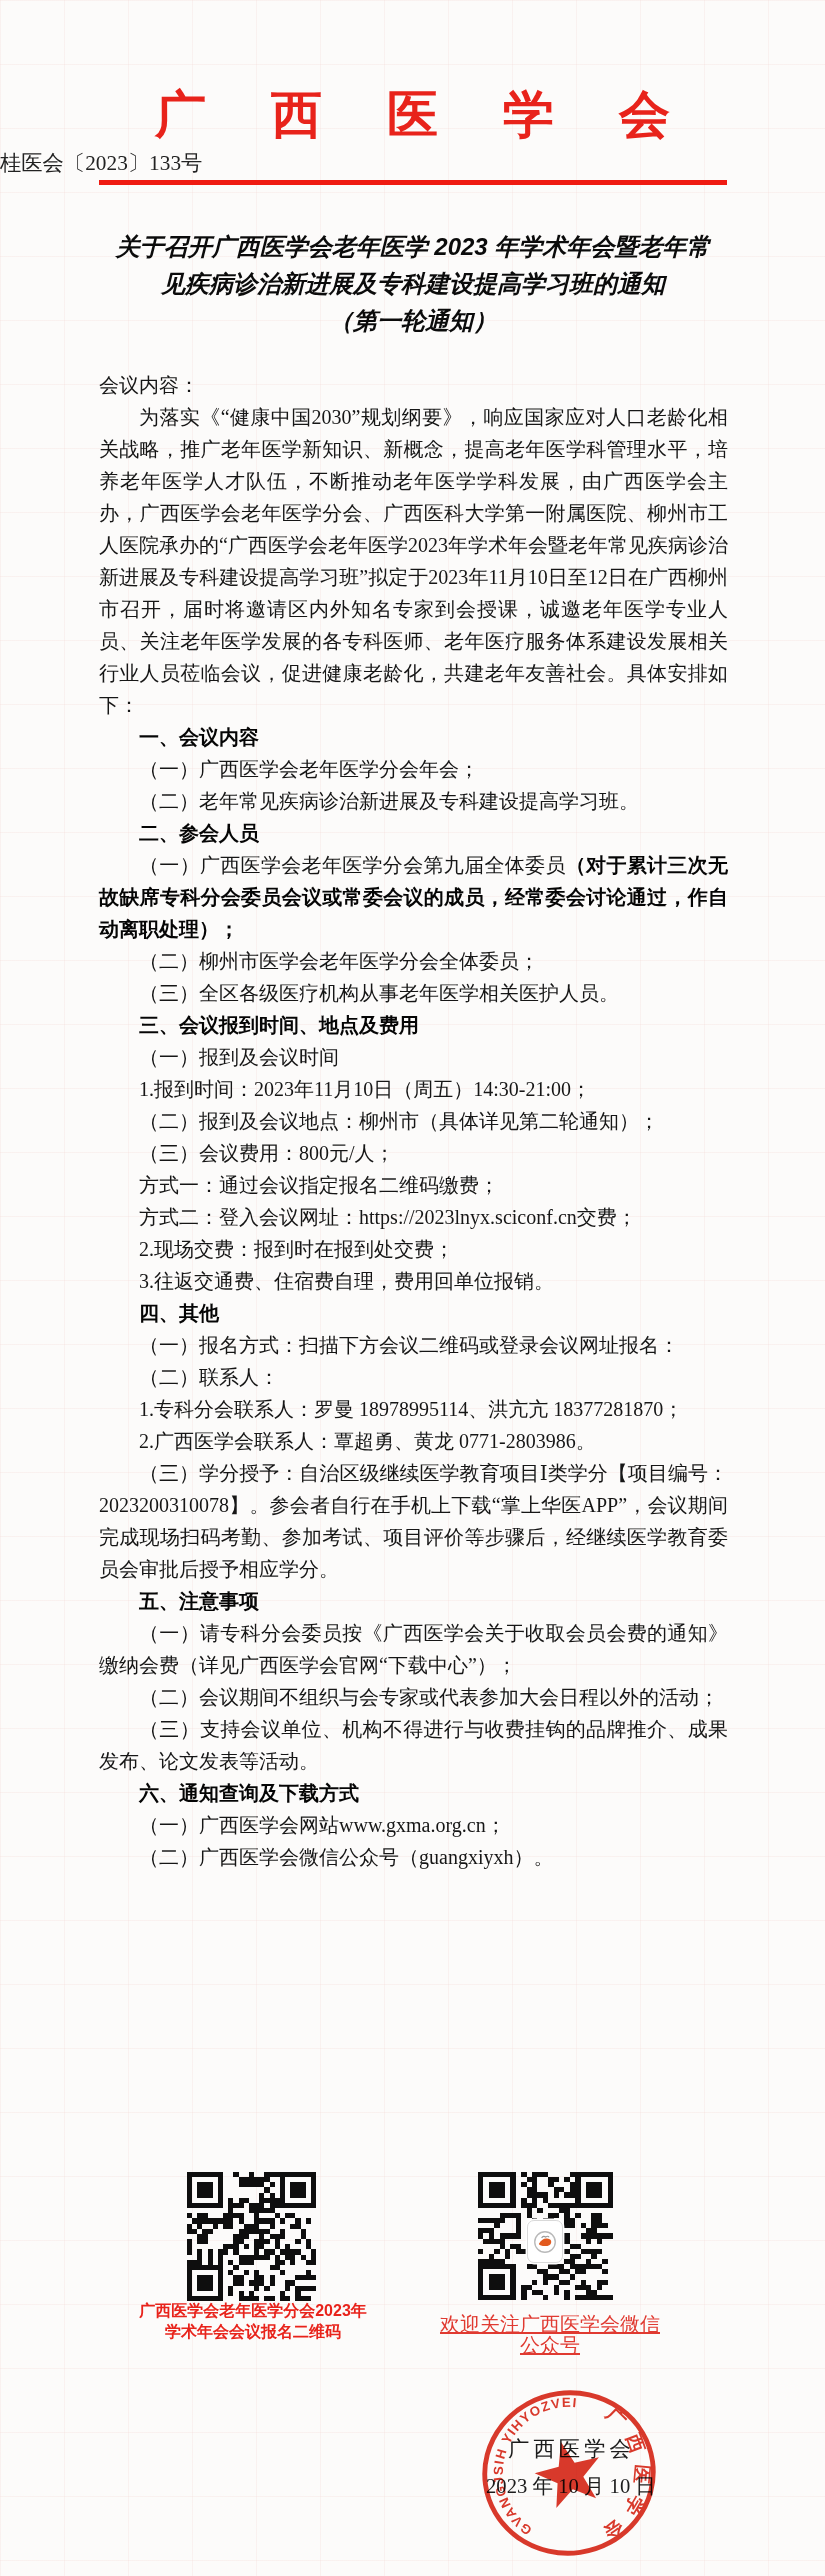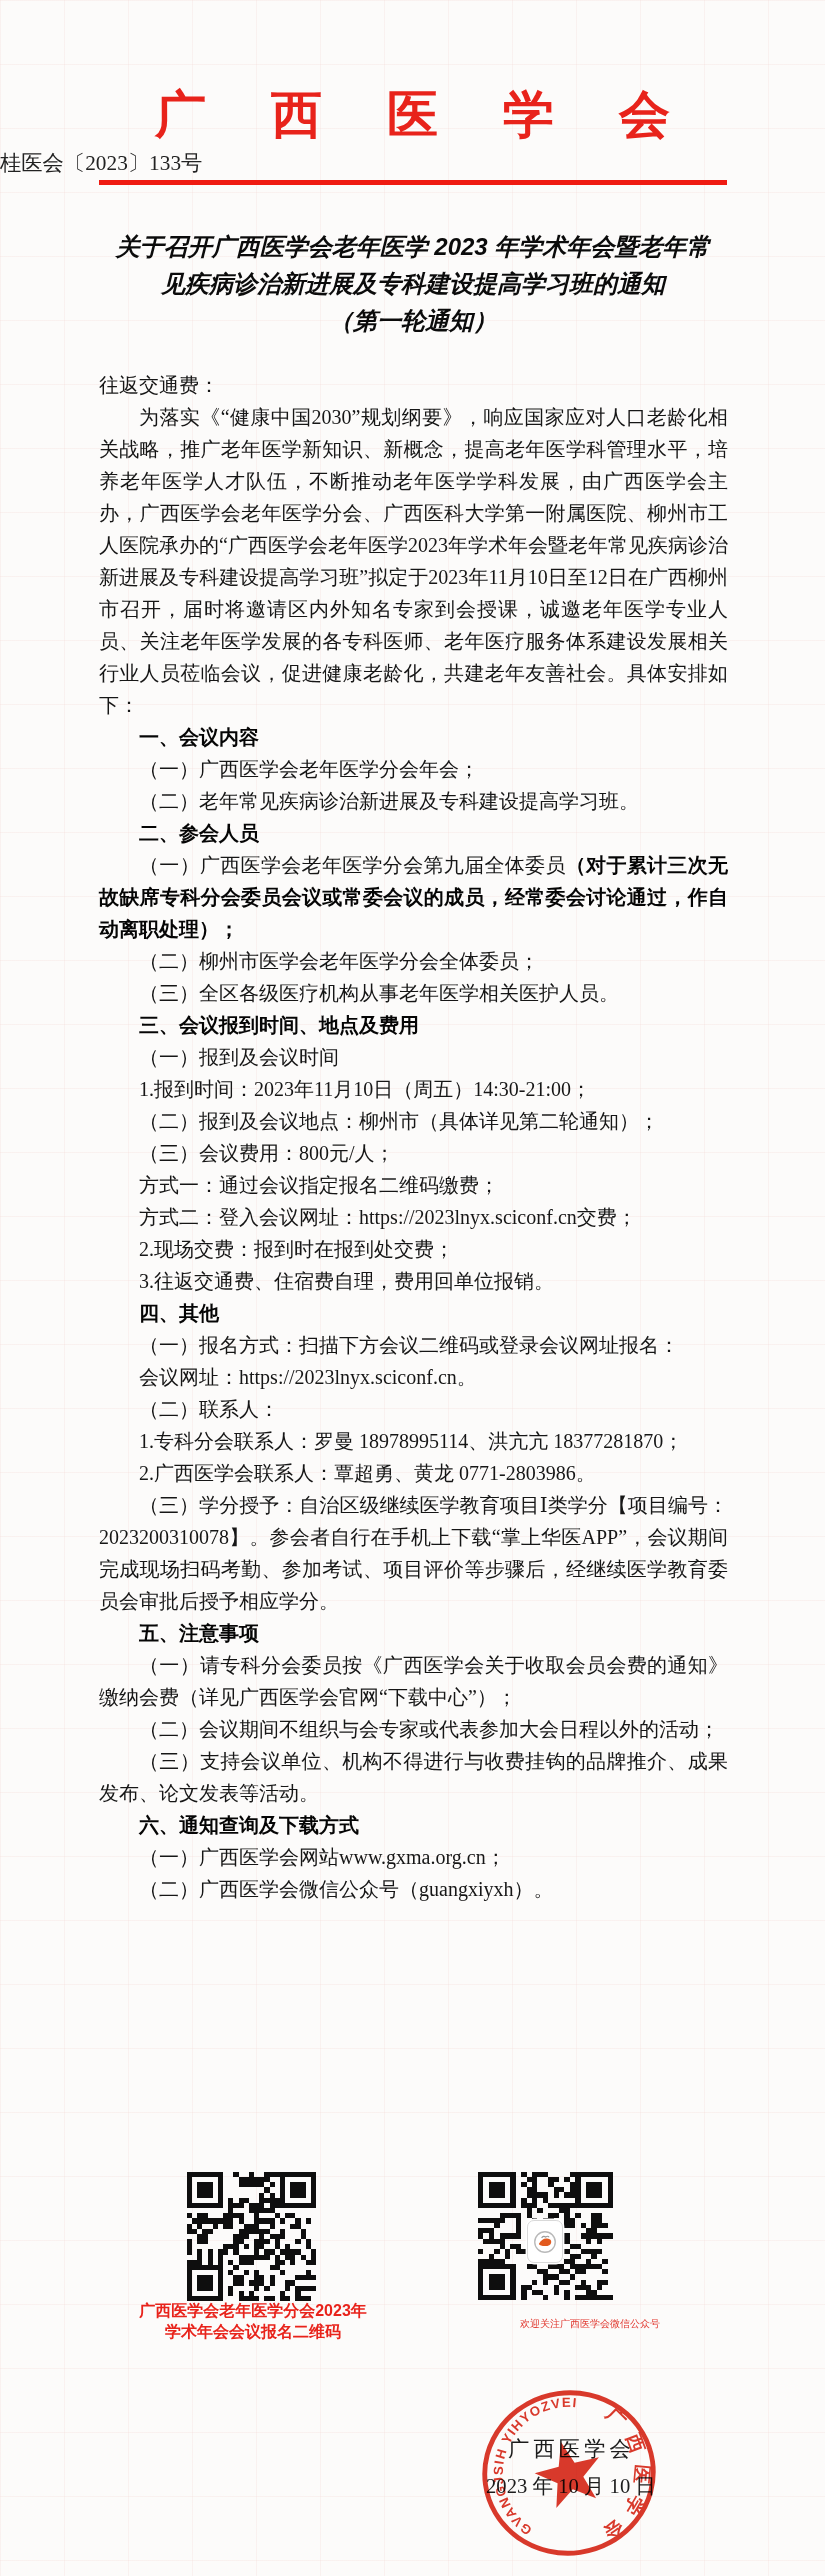--- a/index.html
+++ b/index.html
@@ -57,22 +57,22 @@
     background:#fff;border:0.7px solid #d9d9d9;border-radius:6.9px;
     display:flex;align-items:center;justify-content:center;
     box-shadow:0 0 0 1.4px #fff;
   }
   .qr-caption-left{
     position:absolute;left:136px;top:2300px;width:234px;text-align:center;
     font-family:"Liberation Sans","DejaVu Sans",sans-serif;font-weight:bold;
     font-size:16px;line-height:21.3px;color:#e8231b;
   }
   .qr-caption-right{
-    position:absolute;left:440px;top:2314px;width:220px;text-align:right;
-    font-size:10px;line-height:20.6px;color:#e03a31;
+    position:absolute;left:440px;top:2314px;width:220px;text-align:center;
+    font-size:20px;line-height:20.6px;color:#e03a31;text-decoration:underline;
   }
   
   .sign-org{
     position:absolute;top:2435px;left:475px;width:193px;text-align:center;
     font-size:21.3px;line-height:29px;letter-spacing:4.1px;color:#1c1c1c;
   }
   .sign-date{
     position:absolute;top:2472px;left:447px;width:248px;text-align:center;
     font-size:20.6px;line-height:29px;color:#1c1c1c;
   }
@@ -90,21 +90,21 @@
   <div class="doc-number">桂医会〔2023〕133号</div>
   <div class="red-line"></div>
 
   <div class="notice-title">
     <div>关于召开广西医学会老年医学 2023 年学术年会暨老年常</div>
     <div>见疾病诊治新进展及专科建设提高学习班的通知</div>
     <div>（第一轮通知）</div>
   </div>
 
   <div class="body-text">
-    <p class="n">往返交通费：</p>
+    <p class="n">会议内容：</p>
     <p class="c">为落实《“健康中国2030”规划纲要》，响应国家应对人口老龄化相关战略，推广老年医学新知识、新概念，提高老年医学科管理水平，培养老年医学人才队伍，不断推动老年医学学科发展，由广西医学会主办，广西医学会老年医学分会、广西医科大学第一附属医院、柳州市工人医院承办的“广西医学会老年医学2023年学术年会暨老年常见疾病诊治新进展及专科建设提高学习班”拟定于2023年11月10日至12日在广西柳州市召开，届时将邀请区内外知名专家到会授课，诚邀老年医学专业人员、关注老年医学发展的各专科医师、老年医疗服务体系建设发展相关行业人员莅临会议，促进健康老龄化，共建老年友善社会。具体安排如下：</p>
     <p class="hd">一、会议内容</p>
     <p class="c">（一）广西医学会老年医学分会年会；</p>
     <p class="c">（二）老年常见疾病诊治新进展及专科建设提高学习班。</p>
     <p class="hd">二、参会人员</p>
     <p class="c">
       <span>（一）广西医学会老年医学分会第九届全体委员</span><span class="bseg">（对于累计三次无故缺席专科分会委员会议或常委会议的成员，经常委会讨论通过，作自动离职处理）；</span>
     </p>
     <p class="c">（二）柳州市医学会老年医学分会全体委员；</p>
     <p class="c">（三）全区各级医疗机构从事老年医学相关医护人员。</p>
@@ -112,21 +112,20 @@
     <p class="c">（一）报到及会议时间</p>
     <p class="c">1.报到时间：2023年11月10日（周五）14:30-21:00；</p>
     <p class="c">（二）报到及会议地点：柳州市（具体详见第二轮通知）；</p>
     <p class="c">（三）会议费用：800元/人；</p>
     <p class="c">方式一：通过会议指定报名二维码缴费；</p>
     <p class="c">方式二：登入会议网址：https://2023lnyx.sciconf.cn交费；</p>
     <p class="c">2.现场交费：报到时在报到处交费；</p>
     <p class="c">3.往返交通费、住宿费自理，费用回单位报销。</p>
     <p class="hd">四、其他</p>
     <p class="c">（一）报名方式：扫描下方会议二维码或登录会议网址报名：</p>
-    <p class="c">会议网址：https://2023lnyx.sciconf.cn。</p>
     <p class="c">（二）联系人：</p>
     <p class="c">1.专科分会联系人：罗曼 18978995114、洪亢亢 18377281870；</p>
     <p class="c">2.广西医学会联系人：覃超勇、黄龙 0771-2803986。</p>
     <p class="c">（三）学分授予：自治区级继续医学教育项目Ⅰ类学分【项目编号：2023200310078】。参会者自行在手机上下载“掌上华医APP”，会议期间完成现场扫码考勤、参加考试、项目评价等步骤后，经继续医学教育委员会审批后授予相应学分。</p>
     <p class="hd">五、注意事项</p>
     <p class="c">（一）请专科分会委员按《广西医学会关于收取会员会费的通知》缴纳会费（详见广西医学会官网“下载中心”）；</p>
     <p class="c">（二）会议期间不组织与会专家或代表参加大会日程以外的活动；</p>
     <p class="c">（三）支持会议单位、机构不得进行与收费挂钩的品牌推介、成果发布、论文发表等活动。</p>
     <p class="hd">六、通知查询及下载方式</p>
     <p class="c">（一）广西医学会网站www.gxma.org.cn；</p>

